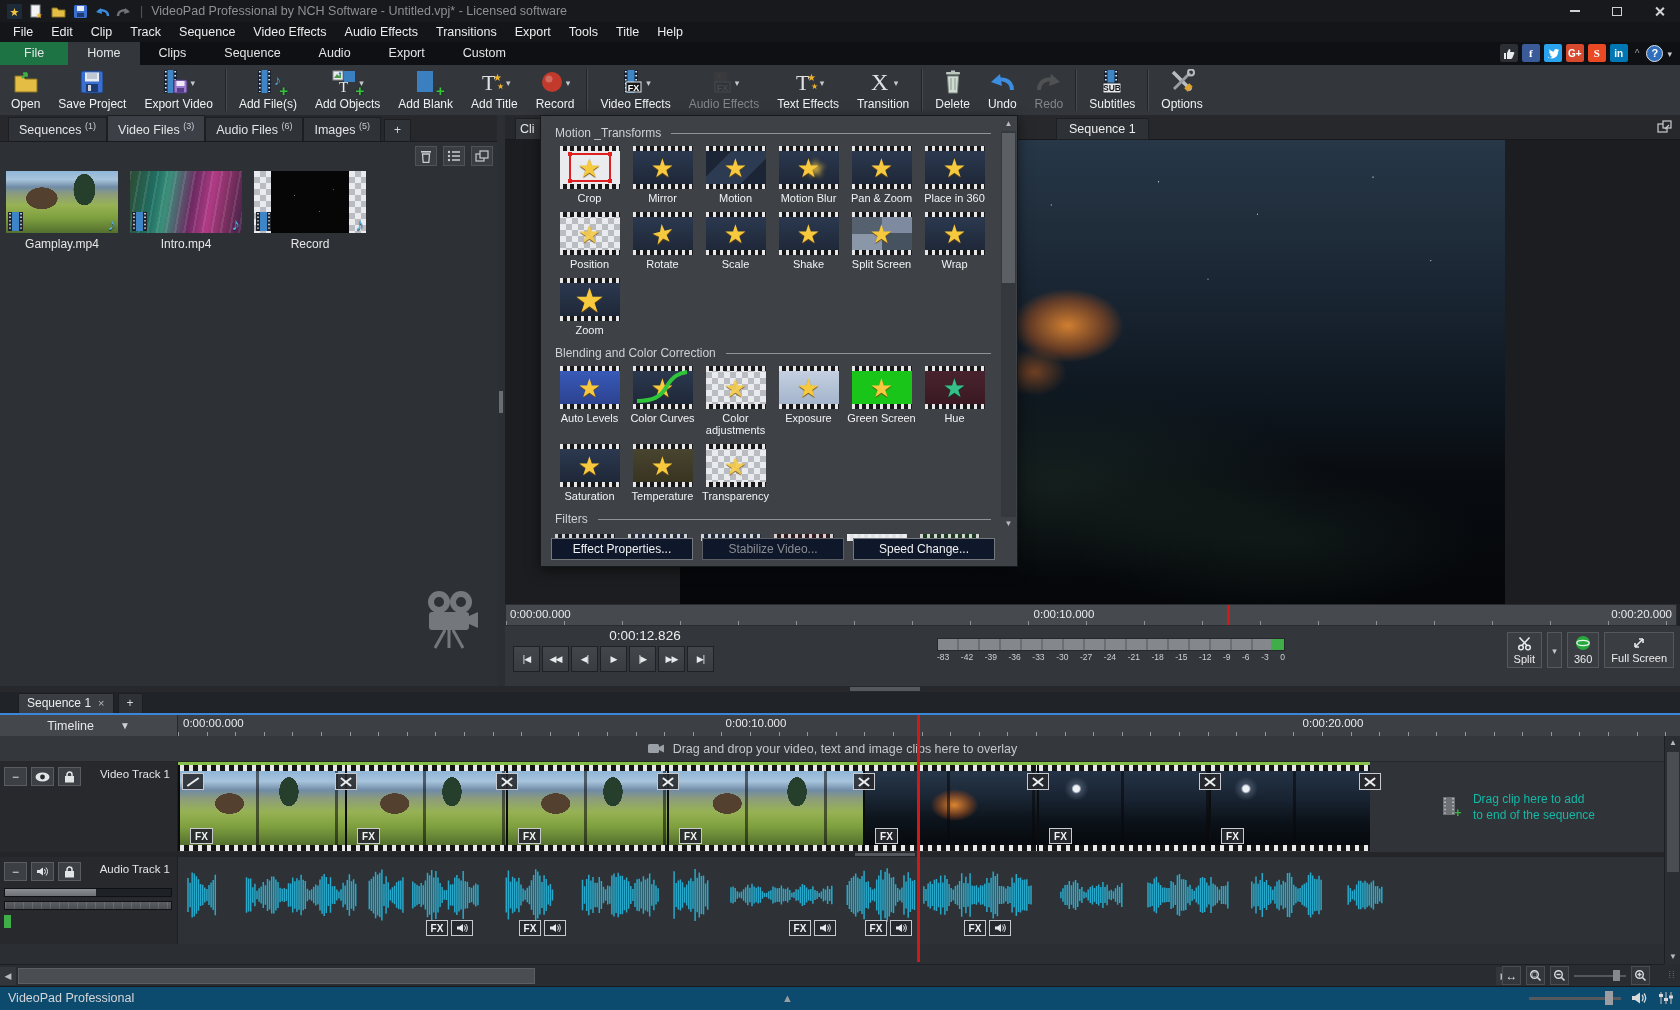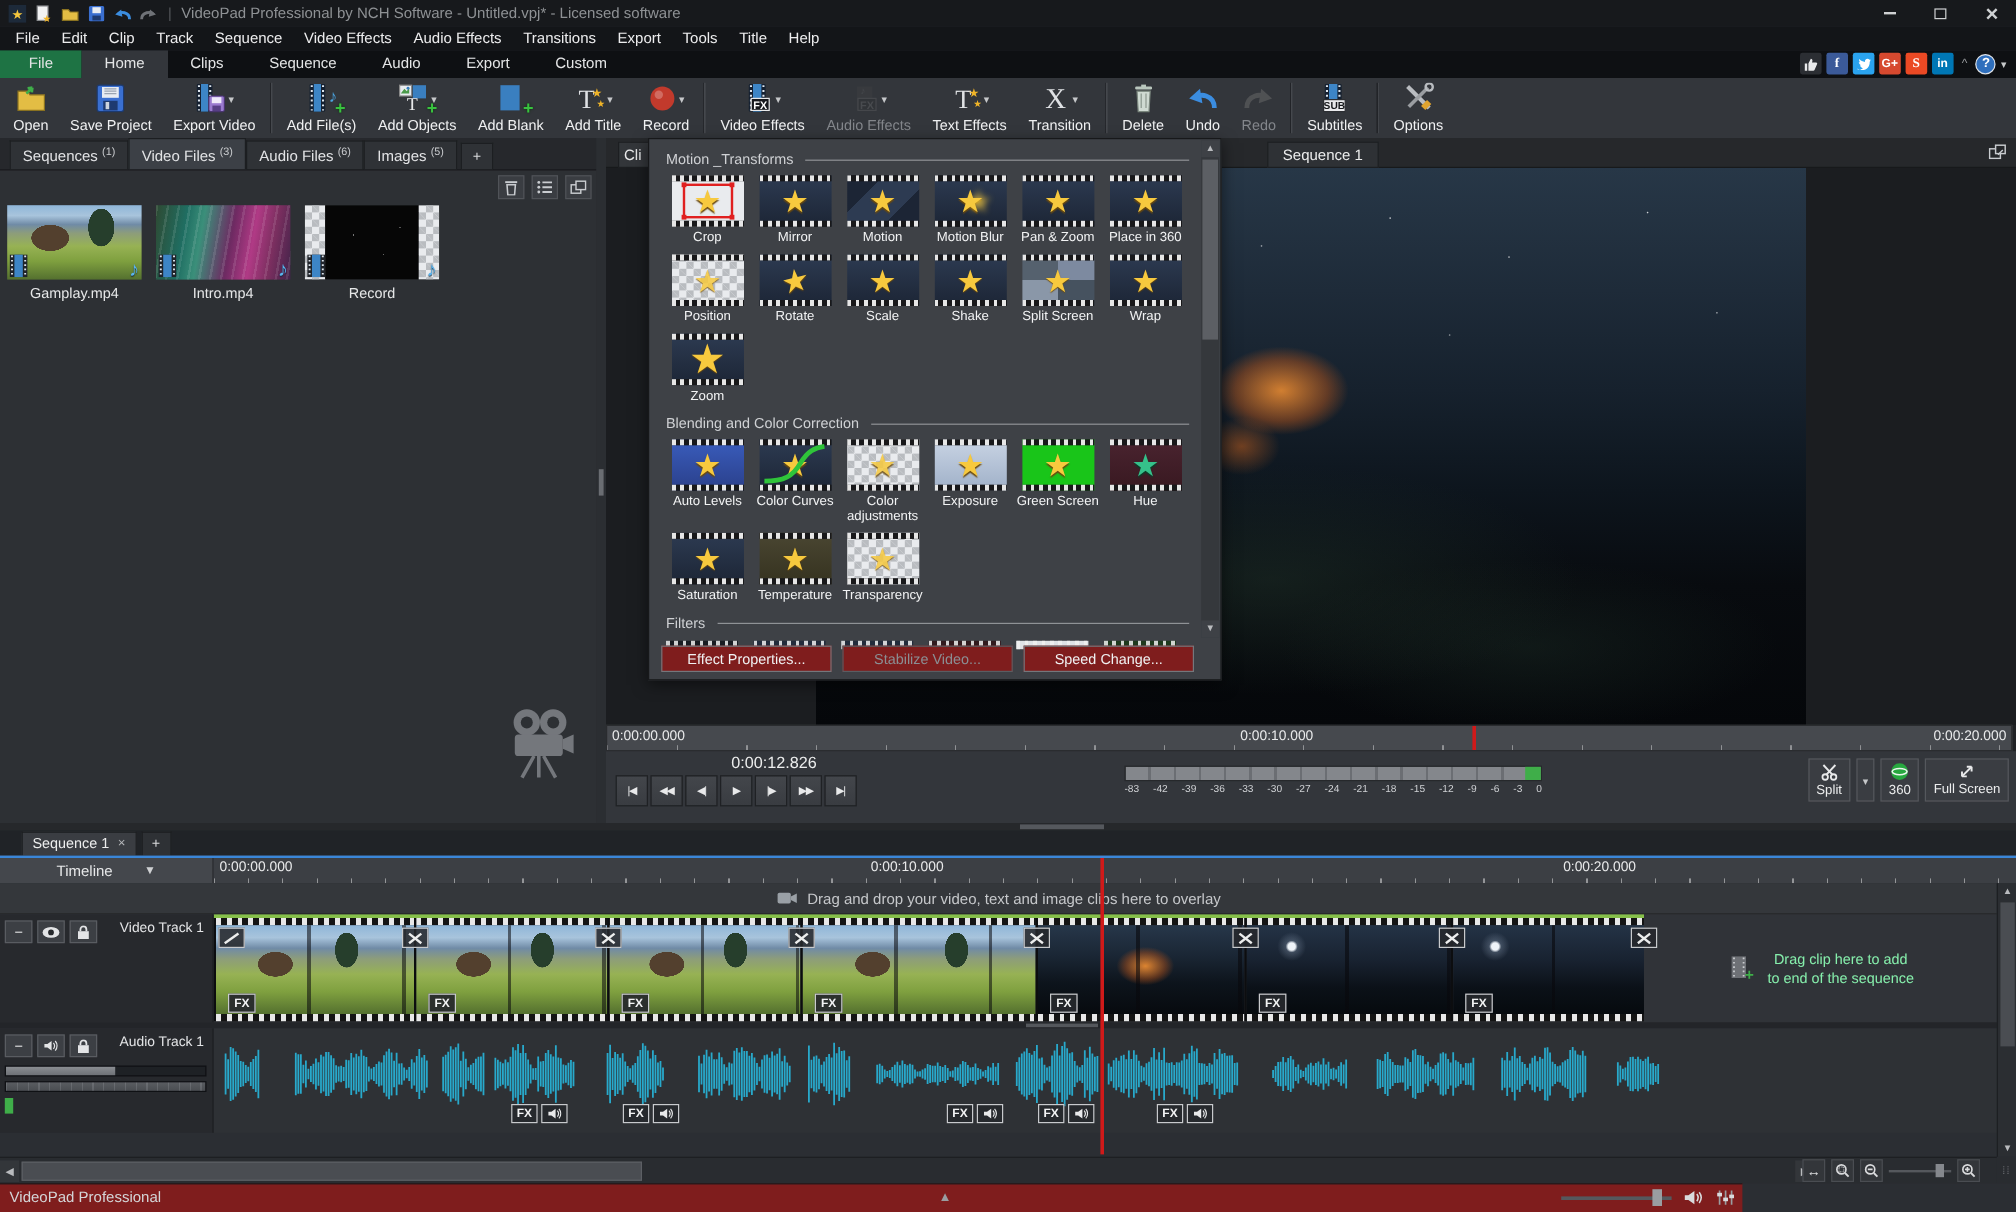--- a/index.html
+++ b/index.html
@@ -145,21 +145,21 @@
 .fxthumb[data-variant="split"]{background:conic-gradient(#7d8aa0 0 25%,#46525f 0 50%,#8a97a8 0 75%,#55616e 0)}
 .fxthumb[data-variant="tilt"] .fxstar{transform:rotate(-14deg) skewX(-8deg)}
 .fxthumb[data-variant="zoomed"] .fxstar{font-size:34px}
 .curveov{display:none;position:absolute;left:2px;top:4px;width:54px;height:34px}
 .fxthumb[data-variant="curve"] .curveov{display:block}
 .fxlabel{margin-top:3px;font-size:11px;line-height:12px;text-align:center;color:#f2f3f4;max-width:73px}
 .fxstubs{display:flex;gap:13px;padding:2px 0 0 14px}
 .fxstub{width:60px;height:7px;background:repeating-linear-gradient(90deg,rgba(240,240,240,.85) 0 3px,transparent 3px 7px)}
 .fs1{background-color:#191c22}.fs2{background-color:#232c3c}.fs3{background-color:#232c3c}.fs4{background-color:#321a1e}.fs5{background-color:#dfe2e6}.fs6{background-color:#1e3a1e}
 .fxbtns{position:absolute;left:10px;bottom:6px;display:flex;gap:9px}
-.fxbtn{width:142px;height:22px;background:#7f1d1d;border:1px solid #74777c;color:#f0f1f2;font-size:12px;display:flex;align-items:center;justify-content:center}
+.fxbtn{width:142px;height:22px;background:#0f172a;border:1px solid #74777c;color:#f0f1f2;font-size:12px;display:flex;align-items:center;justify-content:center}
 .fxbtn[data-state="disabled"]{color:#8b8e93;border-color:#5a5d62}
 
 
 .hdivider{position:absolute;left:0;top:686px;width:1680px;height:6px;background:#26282b}
 .hdivider .grip{position:absolute;left:850px;top:1px;width:70px;height:4px;background:#55585d}
 .seqrow{position:absolute;left:0;top:692px;width:1680px;height:21px;background:#202327;display:flex;align-items:flex-end;padding-left:18px;gap:4px}
 .seqtab{background:#3a3d42;border:1px solid #1c1e21;border-bottom:none;padding:2px 8px 3px;font-size:12px;color:#eceded;display:flex;gap:7px;align-items:center}
 .seqtab .x{color:#b6b8bb;font-size:11px}
 .seqadd{background:#2e3135;border:1px solid #1c1e21;border-bottom:none;padding:2px 8px 3px;font-size:12px;color:#d9dadc}
 
@@ -195,21 +195,21 @@
 .fxbadge{position:absolute;left:10px;bottom:7px;width:23px;height:16px;background:rgba(38,40,44,.92);border:1px solid #c8cacd;color:#f2f3f4;font-size:10px;font-weight:bold;display:flex;align-items:center;justify-content:center;z-index:5}
 .txbox{position:absolute;top:8px;width:22px;height:17px;background:rgba(38,40,44,.88);border:1px solid #c8cacd;z-index:5}
 .txbox::before,.txbox::after{content:"";position:absolute;left:50%;top:50%;width:13px;height:2px;background:#eceded;transform-origin:center}
 .txbox::before{transform:translate(-50%,-50%) rotate(38deg)}
 .txbox::after{transform:translate(-50%,-50%) rotate(-38deg)}
 .txleft{left:-12px}
 .txend{right:-11px}
 .slashbox{position:absolute;left:2px;top:8px;width:22px;height:17px;background:rgba(38,40,44,.88);border:1px solid #c8cacd;z-index:5}
 .slashbox::before{content:"";position:absolute;left:50%;top:50%;width:14px;height:2px;background:#eceded;transform:translate(-50%,-50%) rotate(-35deg)}
 .dropzone{position:absolute;left:1372px;top:3px;right:16px;bottom:3px;display:flex;align-items:center;justify-content:center;gap:10px}
-.drophint{font-size:12px;color:#86efac;line-height:16px;text-align:center}
+.drophint{font-size:12px;color:#14b8a6;line-height:16px;text-align:left}
 .abadge{position:absolute;bottom:8px;display:flex;gap:3px;z-index:5}
 .abadge .bb{width:22px;height:16px;background:rgba(38,40,44,.92);border:1px solid #c8cacd;color:#f2f3f4;font-size:10px;font-weight:bold;display:flex;align-items:center;justify-content:center}
 .aslider{position:absolute;left:4px;width:168px;height:9px;background:#1e2125;border:1px solid #0f1114}
 .aslider .fill{height:100%;background:linear-gradient(#8a8d92,#6e7176)}
 .aslider.ticks{background-image:repeating-linear-gradient(90deg,#4a4d52 0 1px,transparent 1px 9px)}
 .agreen{position:absolute;left:4px;top:58px;width:7px;height:13px;background:#3fae49}
 .playhead{position:absolute;left:917px;top:715px;width:3px;height:247px;background:#d01a1a;z-index:40}
 
 
 .hscroll{position:absolute;left:0;top:964px;width:1664px;height:22px;background:#292c30;border-top:1px solid #1d1f22}
@@ -217,21 +217,21 @@
 .hs-thumb{position:absolute;left:18px;top:3px;width:517px;height:16px;background:#4a4d52;border:1px solid #5c5f64}
 .hs-icons{position:absolute;right:14px;top:1px;display:flex;align-items:center;gap:5px}
 .hs-ic{width:19px;height:19px;background:#33363a;border:1px solid #4a4d52;display:flex;align-items:center;justify-content:center;color:#d9dadc;font-size:12px}
 .zslider{position:relative;width:52px;height:19px}
 .zslider .tr{position:absolute;left:0;right:0;top:9px;height:2px;background:#55585d}
 .zslider .th{position:absolute;right:6px;top:4px;width:7px;height:11px;background:#85888d}
 .vscroll{position:absolute;left:1664px;top:736px;width:16px;height:228px;background:#2b2e32;border-left:1px solid #1d1f22}
 .vscroll .a{position:absolute;left:0;width:16px;height:14px;color:#b9bbbe;font-size:8px;text-align:center;line-height:14px}
 .vscroll .thumb{position:absolute;left:2px;top:16px;width:12px;height:120px;background:#4a4d52}
 .corner{position:absolute;left:1664px;top:964px;width:16px;height:22px;background:#292c30;display:flex;align-items:center;justify-content:center;color:#6e7176;font-size:9px;letter-spacing:1px}
-.statusbar{position:absolute;left:0;top:986px;width:1452px;height:24px;background:#7f1d1d;border-top:1px solid #17191c}
+.statusbar{position:absolute;left:0;top:986px;width:1680px;height:24px;background:#0c4a6e;border-top:1px solid #17191c}
 .st-app{position:absolute;left:8px;top:4px;font-size:12.5px;color:#d4d5d7}
 .st-collapse{position:absolute;left:782px;top:5px;color:#9a9da1;font-size:11px}
 .st-right{position:absolute;right:6px;top:3px;display:flex;align-items:center;gap:10px}
 .volslider{position:relative;width:92px;height:16px}
 .volslider .tr{position:absolute;left:0;right:0;top:7px;height:3px;background:#55585d}
 .volslider .th{position:absolute;right:8px;top:1px;width:8px;height:14px;background:#9a9da1}
 </style>
 </head>
 <body>
 

